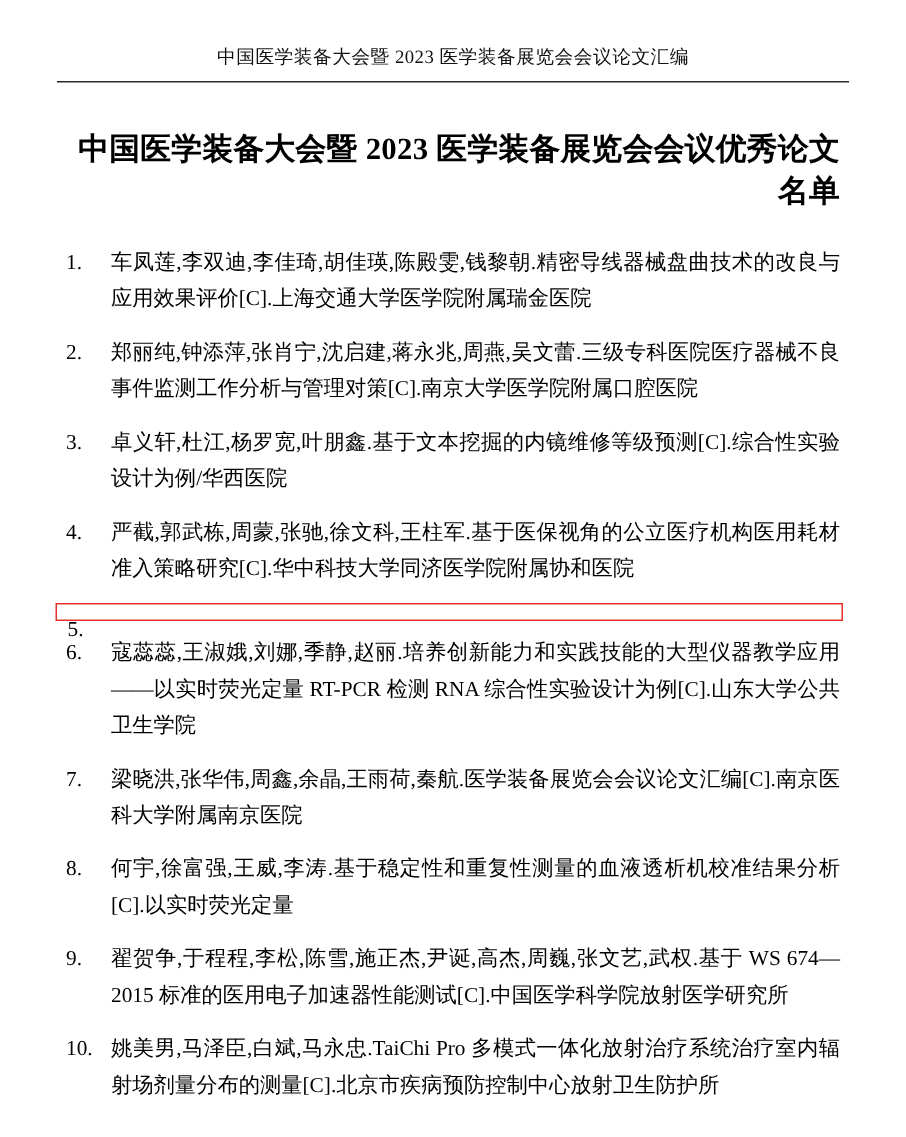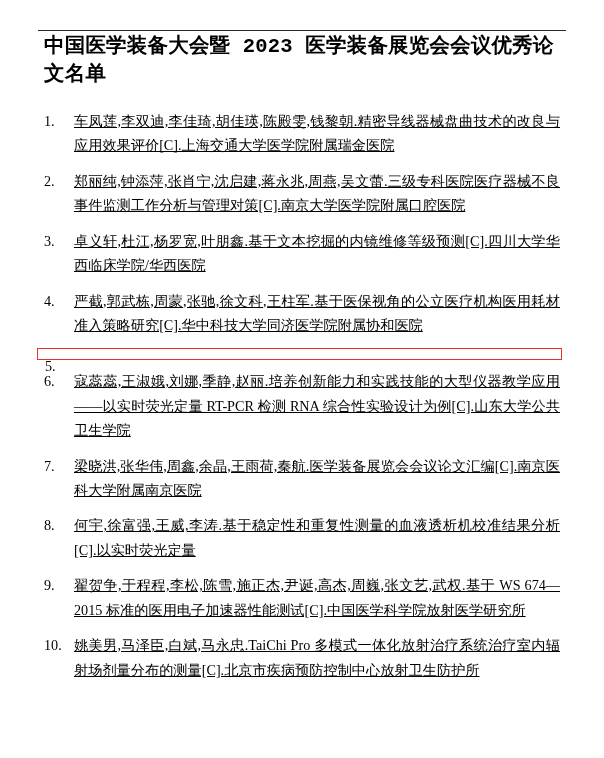--- a/index.html
+++ b/index.html
@@ -27,27 +27,27 @@
     font-size: 12.5px;
     letter-spacing: 0.3px;
     padding-bottom: 7px;
     color: #111;
   }
   .head-rule {
     border-bottom: 1px solid #2a2a2a;
     margin: 0 -6px 0 -6px;
   }
   .doc-title {
-    text-align: left;
+    text-align: right;
     font-size: 20.5px;
     font-weight: bold;
     letter-spacing: 0.2px;
+    margin-top: 30px;
     margin-bottom: 22px;
     color: #000;
-    font-family: Liberation Mono, monospace;
   }
   ol.entry-list {
     list-style: none;
     margin: 0;
     padding: 0;
   }
   li.entry {
     position: relative;
     padding-left: 30px;
     margin-bottom: 11px;
@@ -71,44 +71,44 @@
     margin-right: -2px;
     margin-bottom: 9px;
     margin-top: 2px;
   }
   li.entry.highlight .num {
     left: 7px;
     top: 5px;
   }
   .entry-text {
     display: block;
-    text-decoration: underline;
   }
 </style>
 </head>
 <body>
 
 <div class="page">
 
+  <div class="running-head">中国医学装备大会暨 2023 医学装备展览会会议论文汇编</div>
   <div class="head-rule"></div>
 
   <div class="doc-title">中国医学装备大会暨 2023 医学装备展览会会议优秀论文名单</div>
 
   <ol class="entry-list">
     <li class="entry">
       <span class="num">1.</span>
       <span class="entry-text">车凤莲,李双迪,李佳琦,胡佳瑛,陈殿雯,钱黎朝.精密导线器械盘曲技术的改良与应用效果评价[C].上海交通大学医学院附属瑞金医院</span>
     </li>
     <li class="entry">
       <span class="num">2.</span>
       <span class="entry-text">郑丽纯,钟添萍,张肖宁,沈启建,蒋永兆,周燕,吴文蕾.三级专科医院医疗器械不良事件监测工作分析与管理对策[C].南京大学医学院附属口腔医院</span>
     </li>
     <li class="entry">
       <span class="num">3.</span>
-      <span class="entry-text">卓义轩,杜江,杨罗宽,叶朋鑫.基于文本挖掘的内镜维修等级预测[C].四川大学华西临床学院/华西医院</span>
+      <span class="entry-text">卓义轩,杜江,杨罗宽,叶朋鑫.基于文本挖掘的内镜维修等级预测[C].综合性实验设计为例/华西医院</span>
     </li>
     <li class="entry">
       <span class="num">4.</span>
       <span class="entry-text">严截,郭武栋,周蒙,张驰,徐文科,王柱军.基于医保视角的公立医疗机构医用耗材准入策略研究[C].华中科技大学同济医学院附属协和医院</span>
     </li>
     <li class="entry highlight" style="border-color: rgb(232, 49, 42);">
       <span class="num">5.</span>
     </li>
     <li class="entry">
       <span class="num">6.</span>

